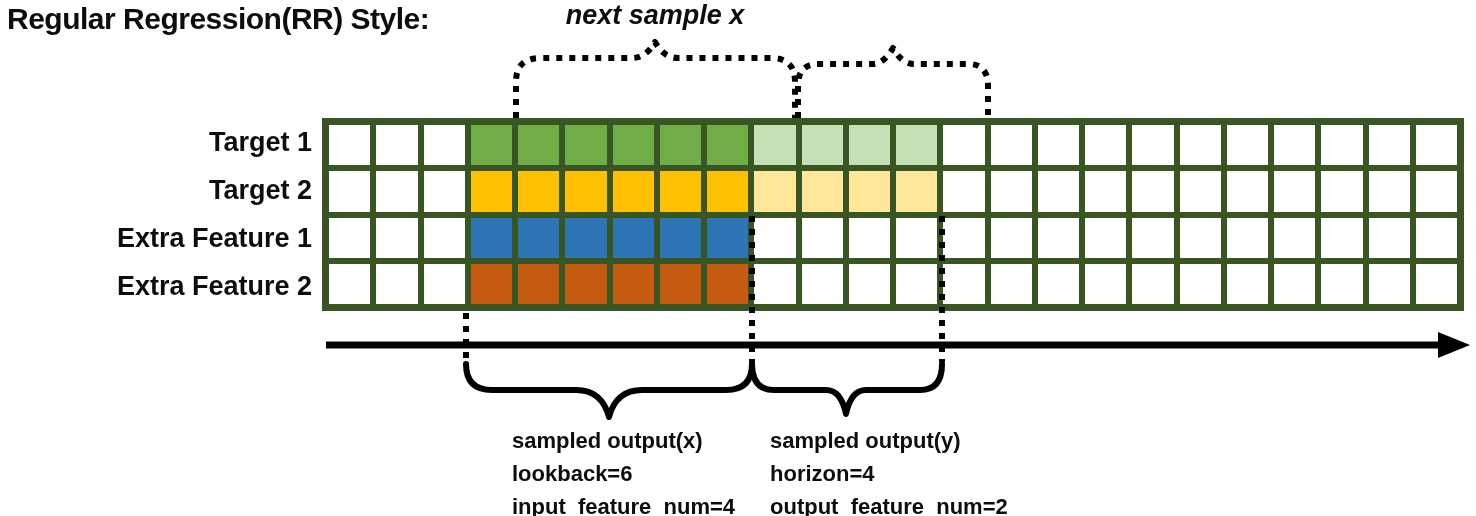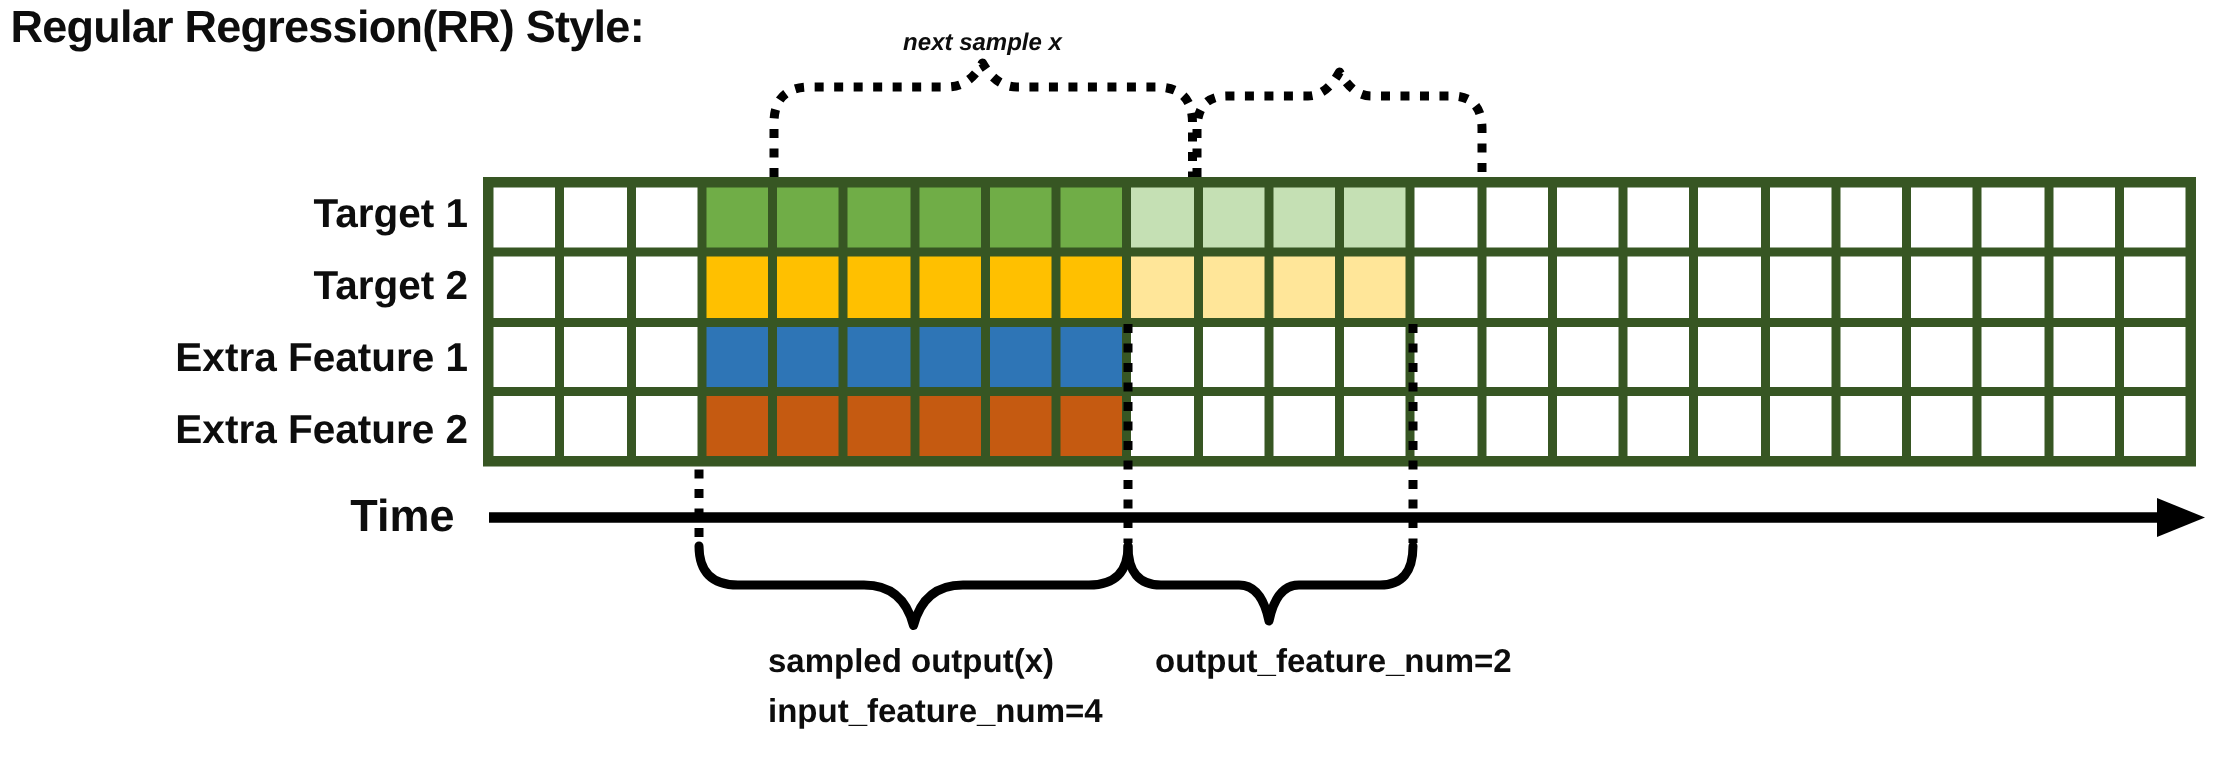--- a/index.html
+++ b/index.html
@@ -10,22 +10,22 @@
     font-family:"Liberation Sans", sans-serif;
     color:#0d0d0d;
     overflow:hidden;
   }
   .title{
     position:absolute;left:7px;top:2px;
     font-size:30px;font-weight:bold;letter-spacing:-0.5px;
     white-space:nowrap;
   }
   .brace-label{
-    position:absolute;top:20px;width:300px;
-    text-align:center;font-size:16px;font-weight:bold;font-style:italic;
+    position:absolute;top:0;width:300px;
+    text-align:center;font-size:27px;font-weight:bold;font-style:italic;
     white-space:nowrap;
   }
   .brace-label.nsx{left:505px;}
   .brace-label.nsy{left:743px;}
   .row-label{
     position:absolute;right:1164px;width:320px;
     text-align:right;font-size:27px;font-weight:bold;
     line-height:32px;white-space:nowrap;
   }
   .time-label{
@@ -60,21 +60,20 @@
 
   <div class="title">Regular Regression(RR) Style:</div>
 
   <div class="brace-label nsx">next sample x</div>
 
   <div class="row-label" style="top:126px">Target 1</div>
   <div class="row-label" style="top:174px">Target 2</div>
   <div class="row-label" style="top:222px">Extra Feature 1</div>
   <div class="row-label" style="top:270px">Extra Feature 2</div>
 
-  <div class="time-label">Time</div>
 
   <div class="sample-grid" style="background: rgb(55, 86, 35); grid-template-columns: repeat(24, 1fr); grid-template-rows: repeat(4, 1fr);">
       <div class="cell" style="background: rgb(255, 255, 255);"></div>
       <div class="cell" style="background: rgb(255, 255, 255);"></div>
       <div class="cell" style="background: rgb(255, 255, 255);"></div>
       <div class="cell" style="background: rgb(112, 173, 71);"></div>
       <div class="cell" style="background: rgb(112, 173, 71);"></div>
       <div class="cell" style="background: rgb(112, 173, 71);"></div>
       <div class="cell" style="background: rgb(112, 173, 71);"></div>
       <div class="cell" style="background: rgb(112, 173, 71);"></div>
@@ -181,20 +180,23 @@
     <line x1="326" y1="345" x2="1443" y2="345" stroke="#000000" stroke-width="7"></line>
     <polygon points="1438,332 1438,358 1470,345" fill="#000000"></polygon>
 
     <path d="M 466 364 Q 466 390 492 390 L 576 390 Q 602 390 609 417 Q 616 390 642 390 L 726 390 Q 752 390 752 364" fill="none" stroke="#000000" stroke-width="6" stroke-linecap="round" stroke-linejoin="round"></path>
 
     <path d="M 752 364 Q 752 390 774 390 L 826 390 Q 841 390 846 414 Q 851 390 866 390 L 920 390 Q 942 390 942 364" fill="none" stroke="#000000" stroke-width="6" stroke-linecap="round" stroke-linejoin="round"></path>
   </svg>
 
   <div class="note input-note">
     <div>sampled output(x)</div>
+    <div>lookback=6</div>
     <div>input_feature_num=4</div>
   </div>
 
   <div class="note output-note">
+    <div>sampled output(y)</div>
+    <div>horizon=4</div>
     <div>output_feature_num=2</div>
   </div>
 
 </div>
 
 </body></html>

